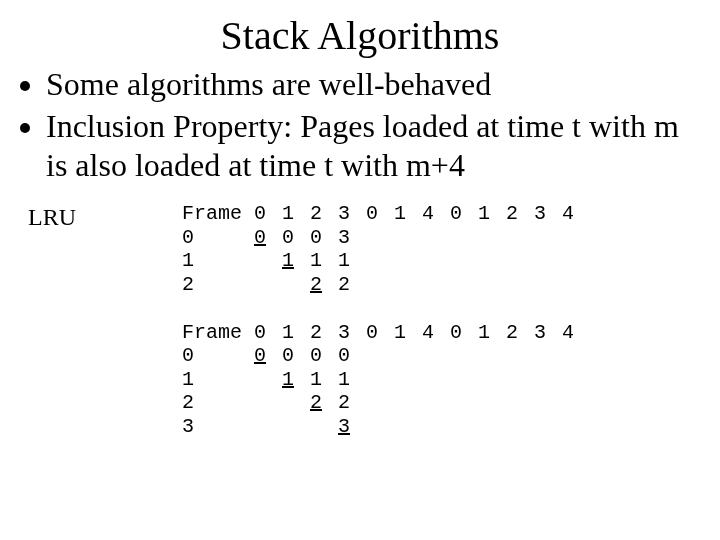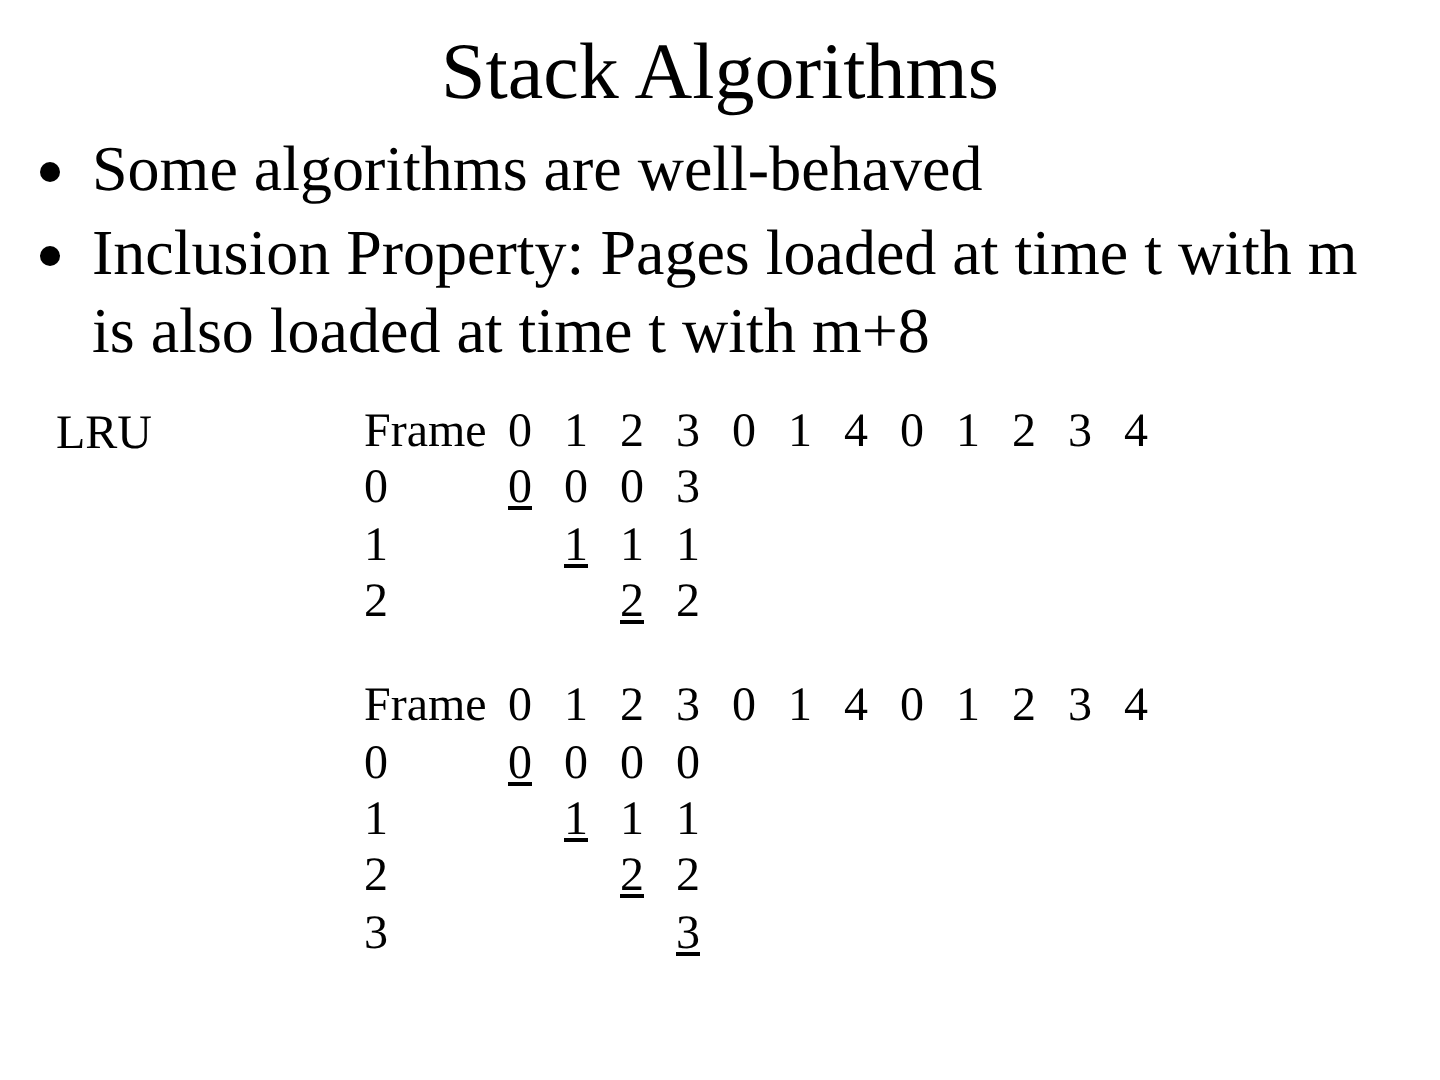--- a/index.html
+++ b/index.html
@@ -38,22 +38,23 @@
     align-items: flex-start;
     margin-top: 18px;
     gap: 34px;
   }
   .algo-label {
     width: 120px;
     font-size: 24px;
     padding-top: 2px;
   }
   .tables {
-    font-size: 24px;
+    font-size: 20px;
     line-height: 1.18;
+    font-family: Liberation Mono, monospace;
   }
   table.frame-table {
     border-collapse: collapse;
     margin-bottom: 24px;
   }
   table.frame-table td {
     padding: 0;
     vertical-align: top;
     text-align: left;
   }
@@ -69,21 +70,21 @@
 </style>
 </head>
 <body>
 
 <div class="slide">
 
   <h1 class="title">Stack Algorithms</h1>
 
   <ul class="bullets">
     <li>Some algorithms are well-behaved</li>
-    <li>Inclusion Property: Pages loaded at time t with m is also loaded at time t with m+8</li>
+    <li>Inclusion Property: Pages loaded at time t with m is also loaded at time t with m+4</li>
   </ul>
 
   <div class="content-row">
     <div class="algo-label">LRU</div>
 
     <div class="tables">
 
       <table class="frame-table">
         <tbody>
             <tr>

